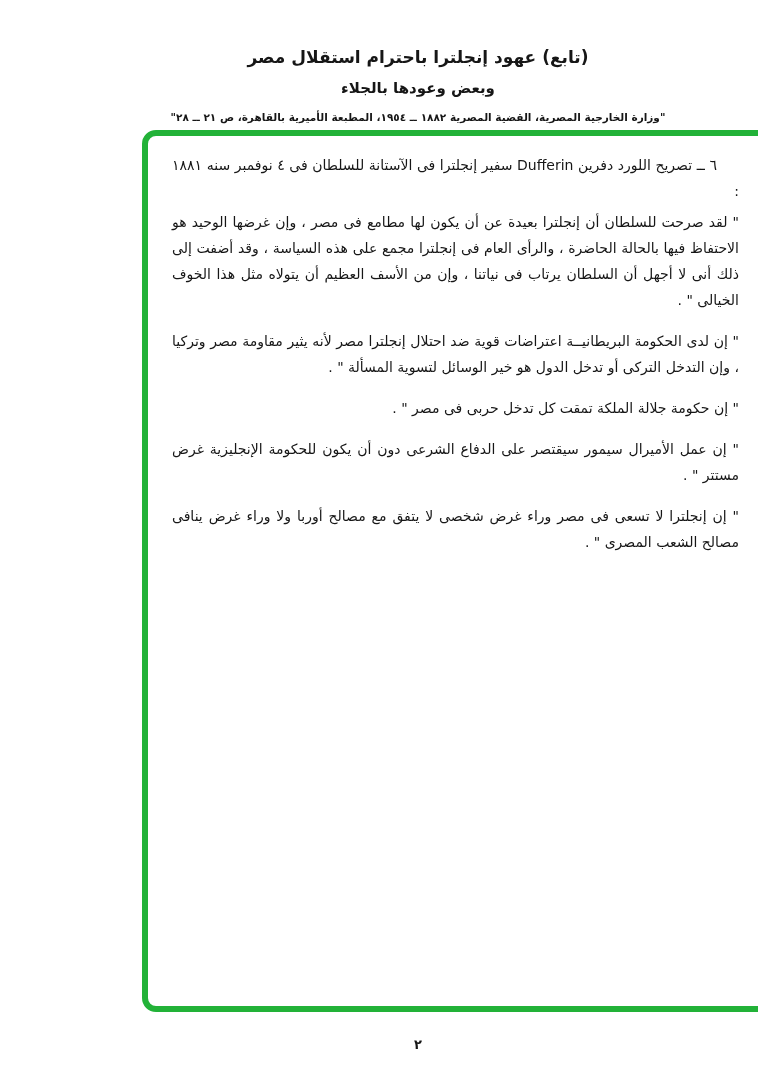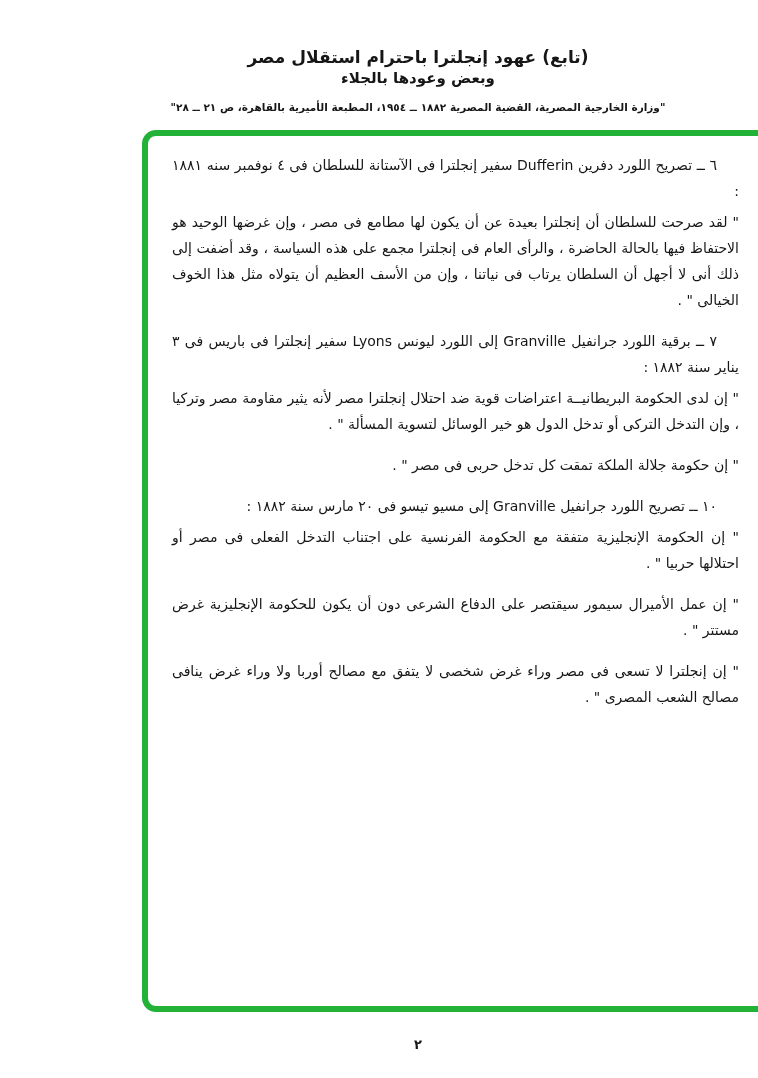--- a/index.html
+++ b/index.html
@@ -18,21 +18,21 @@
     direction: rtl;
     overflow: hidden;
   }
   .doc-header {
     position: absolute;
     top: 46px; left: 0; right: 0;
     text-align: center;
     font-weight: bold;
   }
   .doc-header .title-main { font-size: 17px; line-height: 1.35; }
-  .doc-header .title-sub  { font-size: 15px; line-height: 1.3; }
+  .doc-header .title-sub  { font-size: 15px; line-height: 1.3; margin-top: 10px; }
   .doc-header .source-line{ font-size: 10.5px; line-height: 1.3; margin-top: 13px; letter-spacing: 0.2px; }
   .content-frame {
     position: absolute;
     top: 130px; left: 64px;
     width: 631px; height: 882px;
     border: 6px solid var(--accent);
     border-radius: 14px;
     padding: 16px 28px 10px 24px;
     overflow: hidden;
     background: #ffffff;
@@ -71,33 +71,28 @@
   </div>
 
   <div class="content-frame">
 
     <div class="entry">
       <div class="entry-heading">٦ ــ تصريح اللورد دفرين Dufferin سفير إنجلترا فى الآستانة للسلطان فى ٤ نوفمبر سنه ١٨٨١ :</div>
       <p class="entry-body">" لقد صرحت للسلطان أن إنجلترا بعيدة عن أن يكون لها مطامع فى مصر ، وإن غرضها الوحيد هو الاحتفاظ فيها بالحالة الحاضرة ، والرأى العام فى إنجلترا مجمع على هذه السياسة ، وقد أضفت إلى ذلك أنى لا أجهل أن السلطان يرتاب فى نياتنا ، وإن من الأسف العظيم أن يتولاه مثل هذا الخوف الخيالى " .</p>
     </div>
 
     <div class="entry">
-      <div class="entry-heading">٧ ــ برقية اللورد جرانفيل Granville إلى اللورد ليونس Lyons سفير إنجلترا فى باريس فى ٣ يناير سنة ١٨٨٢ :</div>
       <p class="entry-body">" إن لدى الحكومة البريطانيــة اعتراضات قوية ضد احتلال إنجلترا مصر لأنه يثير مقاومة مصر وتركيا ، وإن التدخل التركى أو تدخل الدول هو خير الوسائل لتسوية المسألة " .</p>
     </div>
 
     <div class="entry">
       <p class="entry-body">" إن حكومة جلالة الملكة تمقت كل تدخل حربى فى مصر " .</p>
     </div>
 
 
-    <div class="entry">
-      <div class="entry-heading">١٠ ــ تصريح اللورد جرانفيل Granville إلى مسيو تيسو فى ٢٠ مارس سنة ١٨٨٢ :</div>
-      <p class="entry-body">" إن الحكومة الإنجليزية متفقة مع الحكومة الفرنسية على اجتناب التدخل الفعلى فى مصر أو احتلالها حربيا " .</p>
-    </div>
 
     <div class="entry">
       <p class="entry-body">" إن عمل الأميرال سيمور سيقتصر على الدفاع الشرعى دون أن يكون للحكومة الإنجليزية غرض مستتر " .</p>
     </div>
 
     <div class="entry">
       <p class="entry-body">" إن إنجلترا لا تسعى فى مصر وراء غرض شخصى لا يتفق مع مصالح أوربا ولا وراء غرض ينافى مصالح الشعب المصرى " .</p>
     </div>
 
   </div>

